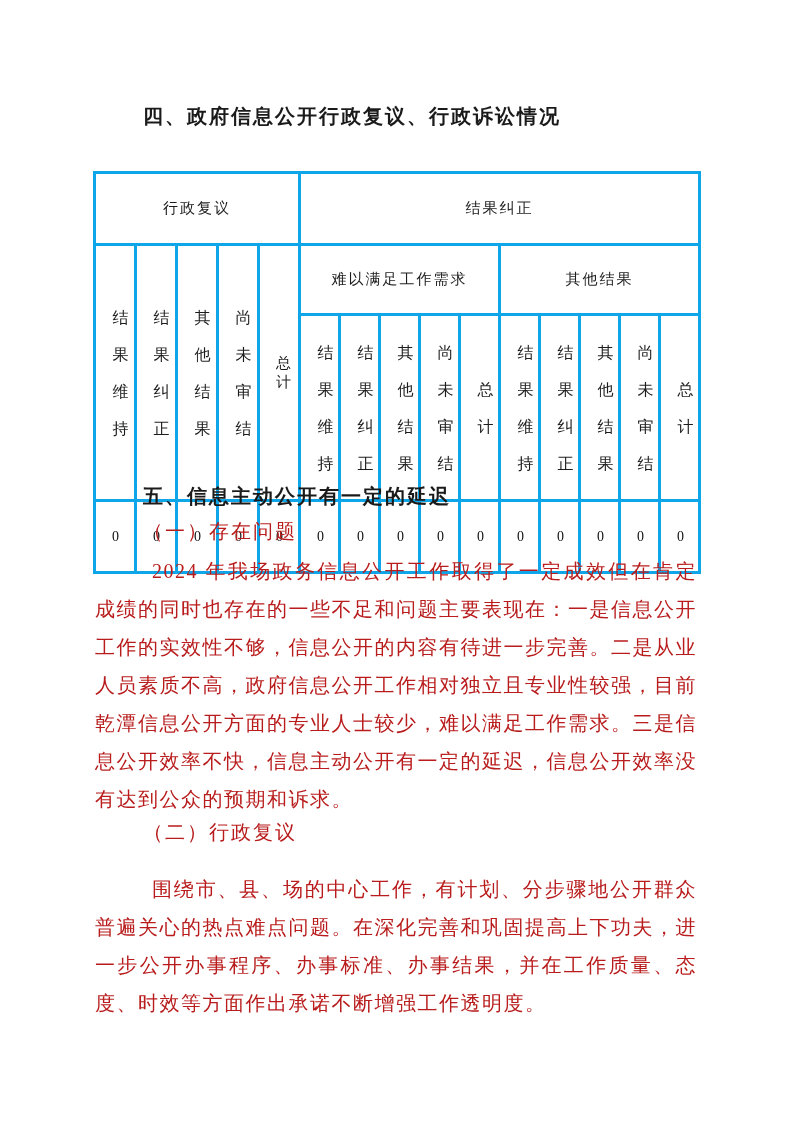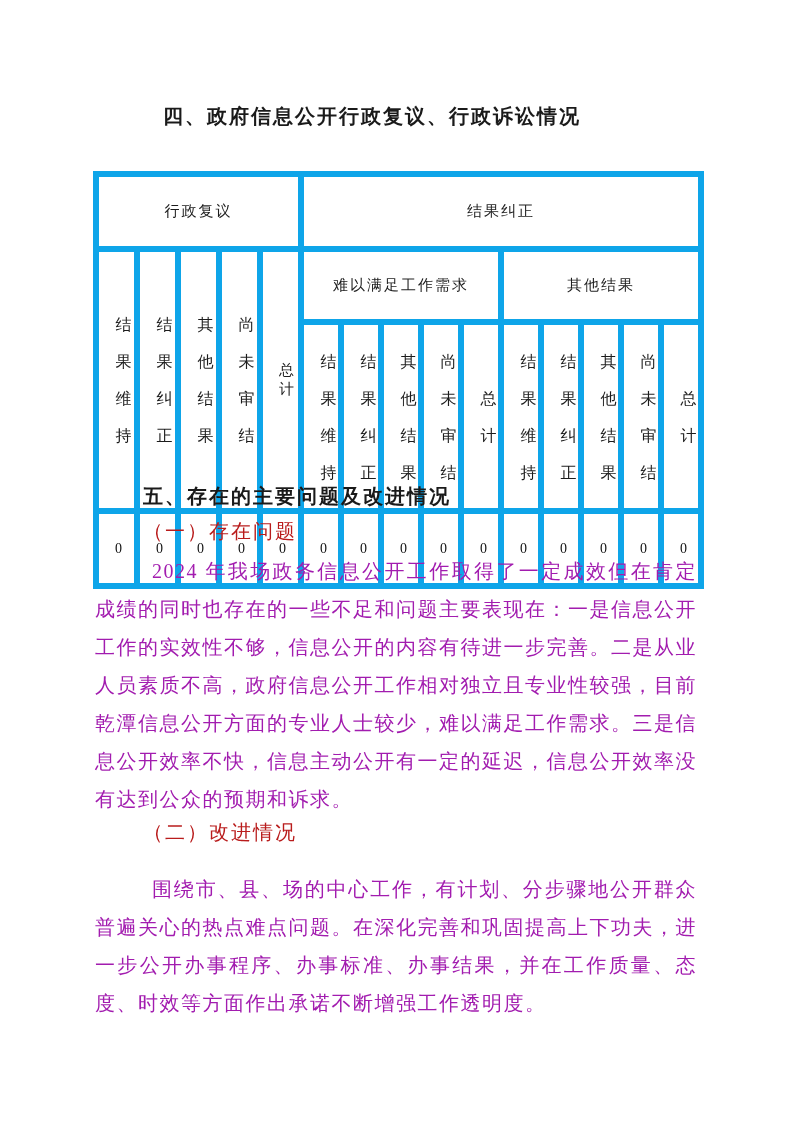--- a/index.html
+++ b/index.html
@@ -38,35 +38,35 @@
   
   .para{
     position:absolute;
     left:95px;
     width:602px;
     font-size:20px;
     line-height:38px;
     letter-spacing:1.5px;
     text-align:justify;
     text-indent:57px;
-    color:#a21caf;
+    color:#b91c1c;
   }
   
   table.stats{
     position:absolute;
     left:93px; top:171px;
     width:606px;
     border-collapse:collapse;
     table-layout:fixed;
     border:2px solid #3a3a3a;
     font-family:"Liberation Sans", sans-serif;
     color:#1c1c1c;
   }
   table.stats td{
-    border:6px solid #0ea5e9;
+    border:3px solid #0ea5e9;
     text-align:center;
     vertical-align:middle;
     padding:16px;
     font-size:15px;
   }
   td.grp{height:37px;letter-spacing:2px;}
   td.subgrp{height:35px;letter-spacing:2px;}
   tr.labels td{height:151px;}
   td.tall{height:188px;}
   .vtext{
@@ -82,21 +82,21 @@
   tr.vals td{
     height:37px;
     font-family:"Liberation Serif", serif;
     font-size:14px;
     color:#111;
   }
 </style>
 </head>
 <body>
 
-<div class="sec-title" style="top:104px;margin-left:20px;">四、政府信息公开行政复议、行政诉讼情况</div>
+<div class="sec-title" style="top:104px;">四、政府信息公开行政复议、行政诉讼情况</div>
 
 <table class="stats">
   <colgroup>
     <col style="width:41px">
       <col style="width:41px">
       <col style="width:41px">
       <col style="width:41px">
       <col style="width:41px">
     <col style="width:40px">
       <col style="width:40px">
@@ -148,21 +148,21 @@
     <td>0</td>
     <td>0</td>
     <td>0</td>
     <td>0</td>
     <td>0</td>
     <td>0</td>
   </tr>
 </tbody>
   </table>
 
-<div class="sec-title" style="top:484px;">五、存在的主要问题及改进情况</div>
+<div class="sec-title" style="top:484px;">五、信息主动公开有一定的延迟</div>
 
 <div class="sub-title" style="top:519px;">（一）存在问题</div>
 
 <div class="para" style="top:552px;">2024 年我场政务信息公开工作取得了一定成效但在肯定成绩的同时也存在的一些不足和问题主要表现在：一是信息公开工作的实效性不够，信息公开的内容有待进一步完善。二是从业人员素质不高，政府信息公开工作相对独立且专业性较强，目前乾潭信息公开方面的专业人士较少，难以满足工作需求。三是信息公开效率不快，信息主动公开有一定的延迟，信息公开效率没有达到公众的预期和诉求。</div>
 
-<div class="sub-title" style="top:820px;">（二）改进情况</div>
+<div class="sub-title" style="top:820px;">（二）行政复议</div>
 
 <div class="para" style="top:870px;">围绕市、县、场的中心工作，有计划、分步骤地公开群众普遍关心的热点难点问题。在深化完善和巩固提高上下功夫，进一步公开办事程序、办事标准、办事结果，并在工作质量、态度、时效等方面作出承诺不断增强工作透明度。</div>
 
 </body></html>

